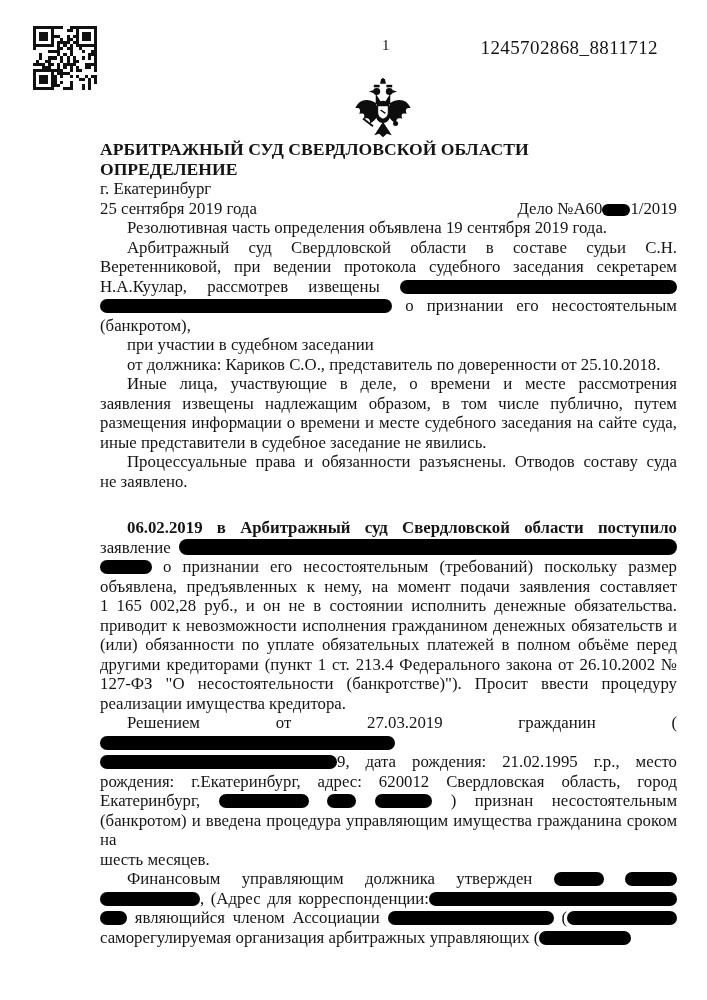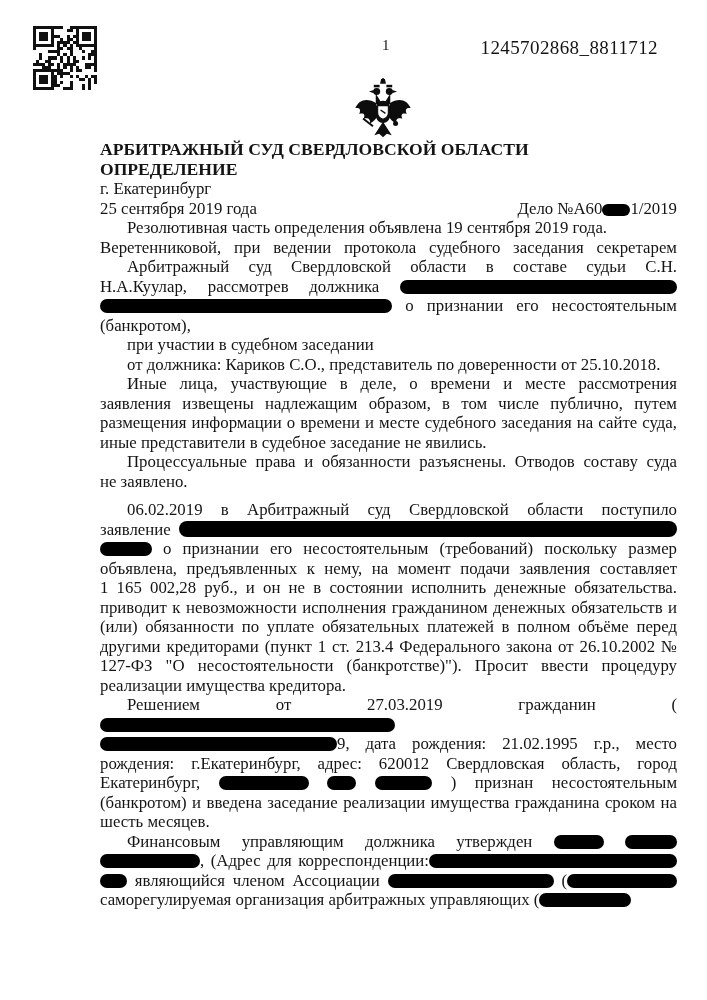--- a/index.html
+++ b/index.html
@@ -289,47 +289,47 @@
 
   <div class="doc">
       <div class="line center title"><span>АРБИТРАЖНЫЙ СУД СВЕРДЛОВСКОЙ ОБЛАСТИ</span></div>
       <div class="line center title"><span>ОПРЕДЕЛЕНИЕ</span></div>
       <div class="line left"><span>г. Екатеринбург</span></div>
       <div class="line split">
         <span><span>25 сентября 2019 года</span></span>
         <span><span>Дело №А60</span><span class="bar" style="width: 28px; height: 12px; background: rgb(0, 0, 0);"></span><span>1/2019</span></span>
       </div>
       <div class="line left ind"><span>Резолютивная часть определения объявлена 19 сентября 2019 года.</span></div>
+      <div class="line just ind"><span>Арбитражный суд Свердловской области в составе судьи С.Н.</span></div>
       <div class="line just"><span>Веретенниковой, при ведении протокола судебного заседания секретарем</span></div>
-      <div class="line just ind"><span>Арбитражный суд Свердловской области в составе судьи С.Н.</span></div>
-      <div class="line just"><span>Н.А.Куулар,</span> <span>рассмотрев должника</span> <span class="bar" style="width: 277px; background: rgb(0, 0, 0);"></span></div>
+      <div class="line just"><span>Н.А.Куулар,</span> <span>рассмотрев извещены</span> <span class="bar" style="width: 277px; background: rgb(0, 0, 0);"></span></div>
       <div class="line just"><span class="bar" style="width: 292px; background: rgb(0, 0, 0);"></span> <span>о признании его несостоятельным</span></div>
       <div class="line left"><span>(банкротом),</span></div>
       <div class="line left ind"><span>при участии в судебном заседании</span></div>
       <div class="line left ind"><span>от должника: Кариков С.О., представитель по доверенности от 25.10.2018.</span></div>
       <div class="line just ind"><span>Иные лица, участвующие в деле, о времени и месте рассмотрения</span></div>
       <div class="line just"><span>заявления извещены надлежащим образом, в том числе публично, путем</span></div>
       <div class="line just"><span>размещения информации о времени и месте судебного заседания на сайте суда,</span></div>
       <div class="line left"><span>иные представители в судебное заседание не явились.</span></div>
       <div class="line just ind"><span>Процессуальные права и обязанности разъяснены. Отводов составу суда</span></div>
       <div class="line left"><span>не заявлено.</span></div>
-      <div class="line just ind" style="margin-top: 9px;"><span>06.02.2019 в Арбитражный суд Свердловской области поступило</span></div>
+      <div class="line just ind" style="margin-top: 27px; font-weight: bold;"><span>06.02.2019 в Арбитражный суд Свердловской области поступило</span></div>
       <div class="line just"><span>заявление</span> <span class="bar" style="width: 498px; height: 16px; background: rgb(0, 0, 0);"></span></div>
       <div class="line just"><span class="bar" style="width: 52px; background: rgb(0, 0, 0);"></span> <span>о признании его несостоятельным (требований) поскольку размер</span></div>
       <div class="line just"><span>объявлена, предъявленных к нему, на момент подачи заявления составляет</span></div>
       <div class="line just"><span>1&nbsp;165&nbsp;002,28 руб., и он не в состоянии исполнить денежные обязательства.</span></div>
       <div class="line just"><span>приводит к невозможности исполнения гражданином денежных обязательств и</span></div>
       <div class="line just"><span>(или) обязанности по уплате обязательных платежей в полном объёме перед</span></div>
       <div class="line just"><span>другими кредиторами (пункт 1 ст. 213.4 Федерального закона от 26.10.2002 №</span></div>
       <div class="line just"><span>127-ФЗ "О несостоятельности (банкротстве)"). Просит ввести процедуру</span></div>
       <div class="line left"><span>реализации имущества кредитора.</span></div>
       <div class="line just ind"><span>Решением от 27.03.2019 гражданин (</span><span class="bar" style="width: 295px; background: rgb(0, 0, 0);"></span></div>
       <div class="line just"><span class="bar" style="width: 237px; background: rgb(0, 0, 0);"></span><span>9, дата рождения: 21.02.1995 г.р., место</span></div>
       <div class="line just"><span>рождения: г.Екатеринбург, адрес: 620012 Свердловская область, город</span></div>
       <div class="line just"><span>Екатеринбург,</span> <span class="bar" style="width: 90px; background: rgb(0, 0, 0);"></span> <span class="bar" style="width: 29px; background: rgb(0, 0, 0);"></span> <span class="bar" style="width: 57px; background: rgb(0, 0, 0);"></span> <span>) признан несостоятельным</span></div>
-      <div class="line just"><span>(банкротом) и введена заседание реализации имущества гражданина сроком на</span></div>
+      <div class="line just"><span>(банкротом) и введена процедура управляющим имущества гражданина сроком на</span></div>
       <div class="line left"><span>шесть месяцев.</span></div>
       <div class="line just ind"><span>Финансовым управляющим должника утвержден</span> <span class="bar" style="width: 50px; background: rgb(0, 0, 0);"></span> <span class="bar" style="width: 52px; background: rgb(0, 0, 0);"></span></div>
       <div class="line just"><span class="bar" style="width: 100px; background: rgb(0, 0, 0);"></span><span>, (Адрес для корреспонденции:</span><span class="bar" style="width: 248px; background: rgb(0, 0, 0);"></span></div>
       <div class="line just"><span class="bar" style="width: 27px; background: rgb(0, 0, 0);"></span> <span>являющийся членом Ассоциации</span> <span class="bar" style="width: 166px; background: rgb(0, 0, 0);"></span> <span>(</span><span class="bar" style="width: 110px; background: rgb(0, 0, 0);"></span></div>
       <div class="line left"><span>саморегулируемая организация арбитражных управляющих (</span><span class="bar" style="width: 92px; background: rgb(0, 0, 0);"></span></div>
     </div>
 </div>
 
 </body></html>

